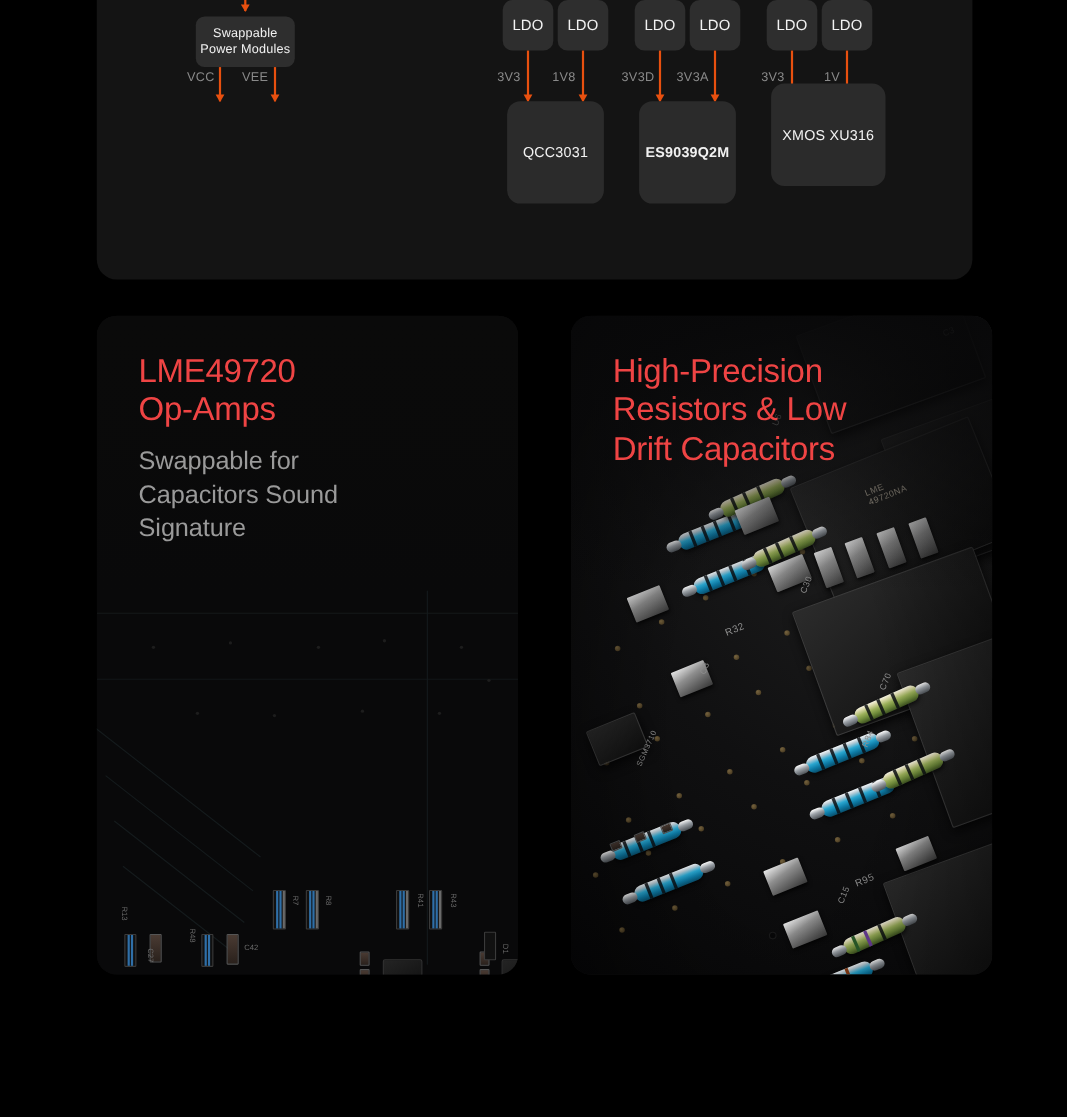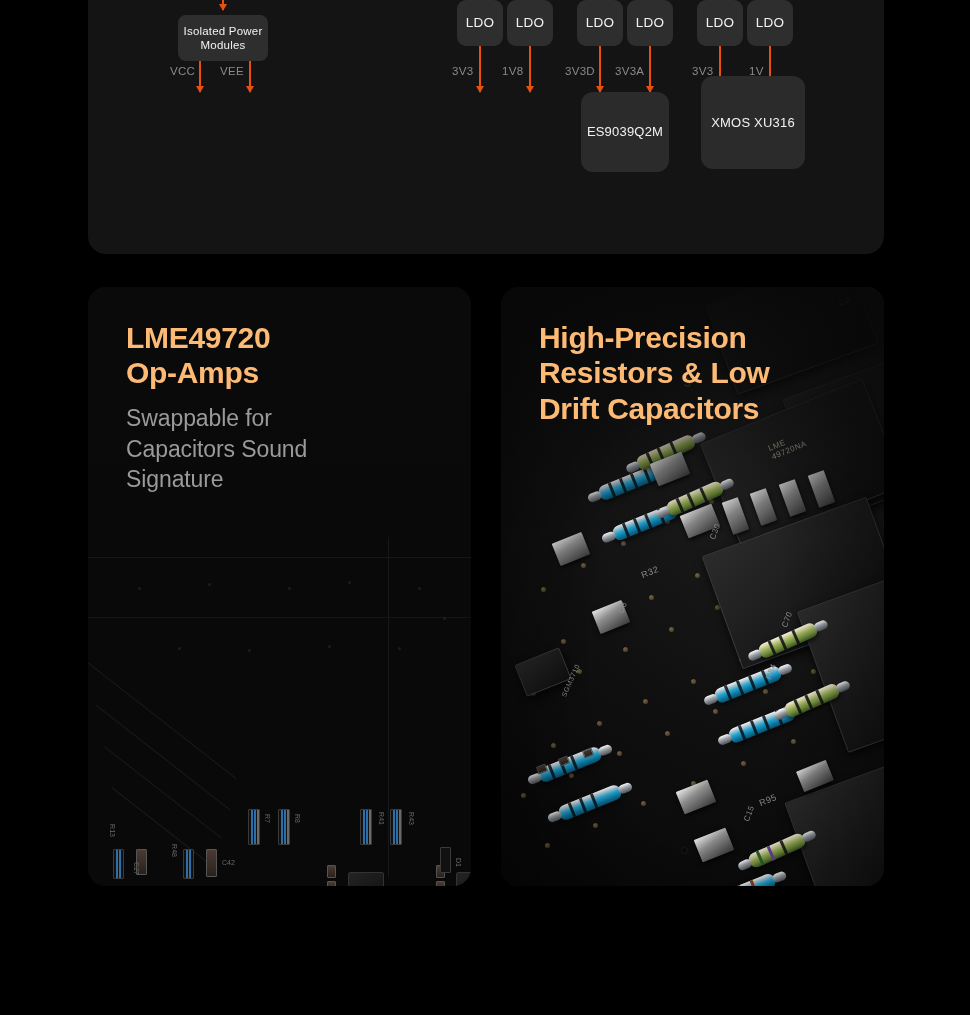--- a/index.html
+++ b/index.html
@@ -35,24 +35,24 @@
     position:absolute; color:#8a8a8a; font-size:11.5px; letter-spacing:.3px; white-space:nowrap;
   }
 
   
   .cards{ position:absolute; left:88px; top:287px; width:796px; height:599px; }
   .card{
     position:absolute; top:0; width:383px; height:599px;
     border-radius:18px; overflow:hidden; background:#0d0d0d;
   }
   .card.left{ left:0; }
-  .card.right{ left:413px; }
+  .card.right{ left:431px; }
   .card-text{ position:absolute; left:38px; top:33px; right:20px; z-index:6; }
   .card-title{
-    font-weight:bold; color:#fdba74; font-size:30px; line-height:1.18;
+    font-weight:normal; color:#ef4444; font-size:30px; line-height:1.18;
     letter-spacing:-.3px; white-space:pre-line;
   }
   .card-desc{
     margin-top:12px; color:#9a9a9a; font-size:23px; line-height:1.34;
     letter-spacing:-.1px; white-space:pre-line;
   }
 
   
   .pcb{ position:absolute; inset:0; z-index:1; background:#09090a; }
   .pcb-dark-fade{
@@ -102,21 +102,21 @@
 </head>
 <body>
 
 <div class="page">
 
   <div class="diagram-panel">
 
     <div class="arrow" style="left:134px; top:14px; height:56px;"></div>
 
     <div class="box ipm" style="left:90px; top:75px;">
-      <span>Isolated Power
+      <span>Swappable Power
 Modules</span>
     </div>
 
     <div class="arrow" style="left:111px; top:121px; height:31px;"></div>
     <div class="rail-label" style="left:82px; top:125px;">VCC</div>
 
     <div class="arrow" style="left:161px; top:121px; height:31px;"></div>
     <div class="rail-label" style="left:132px; top:125px;">VEE</div>
 
 
@@ -125,34 +125,37 @@
     </div>
     <div class="box ldo" style="left:419px; top:60px;">
       <span>LDO</span>
     </div>
 
     <div class="arrow" style="left:391px; top:106px; height:46px;"></div>
     <div class="rail-label" style="left:364px; top:125px;">3V3</div>
     <div class="arrow" style="left:441px; top:106px; height:46px;"></div>
     <div class="rail-label" style="left:414px; top:125px;">1V8</div>
 
+    <div class="box chip" style="left:373px; top:152px; width:88px; height:93px;">
+      <span>QCC3031</span>
+    </div>
 
     <div class="box ldo" style="left:489px; top:60px;">
       <span>LDO</span>
     </div>
     <div class="box ldo" style="left:539px; top:60px;">
       <span>LDO</span>
     </div>
 
     <div class="arrow" style="left:511px; top:106px; height:46px;"></div>
     <div class="rail-label" style="left:477px; top:125px;">3V3D</div>
     <div class="arrow" style="left:561px; top:106px; height:46px;"></div>
     <div class="rail-label" style="left:527px; top:125px;">3V3A</div>
 
-    <div class="box chip" style="left:493px; top:152px; width:88px; height:80px;">
+    <div class="box chip" style="left:493px; top:152px; width:88px; height:93px;font-weight:bold;">
       <span>ES9039Q2M</span>
     </div>
 
     <div class="box ldo" style="left:609px; top:60px;">
       <span>LDO</span>
     </div>
     <div class="box ldo" style="left:659px; top:60px;">
       <span>LDO</span>
     </div>
 

